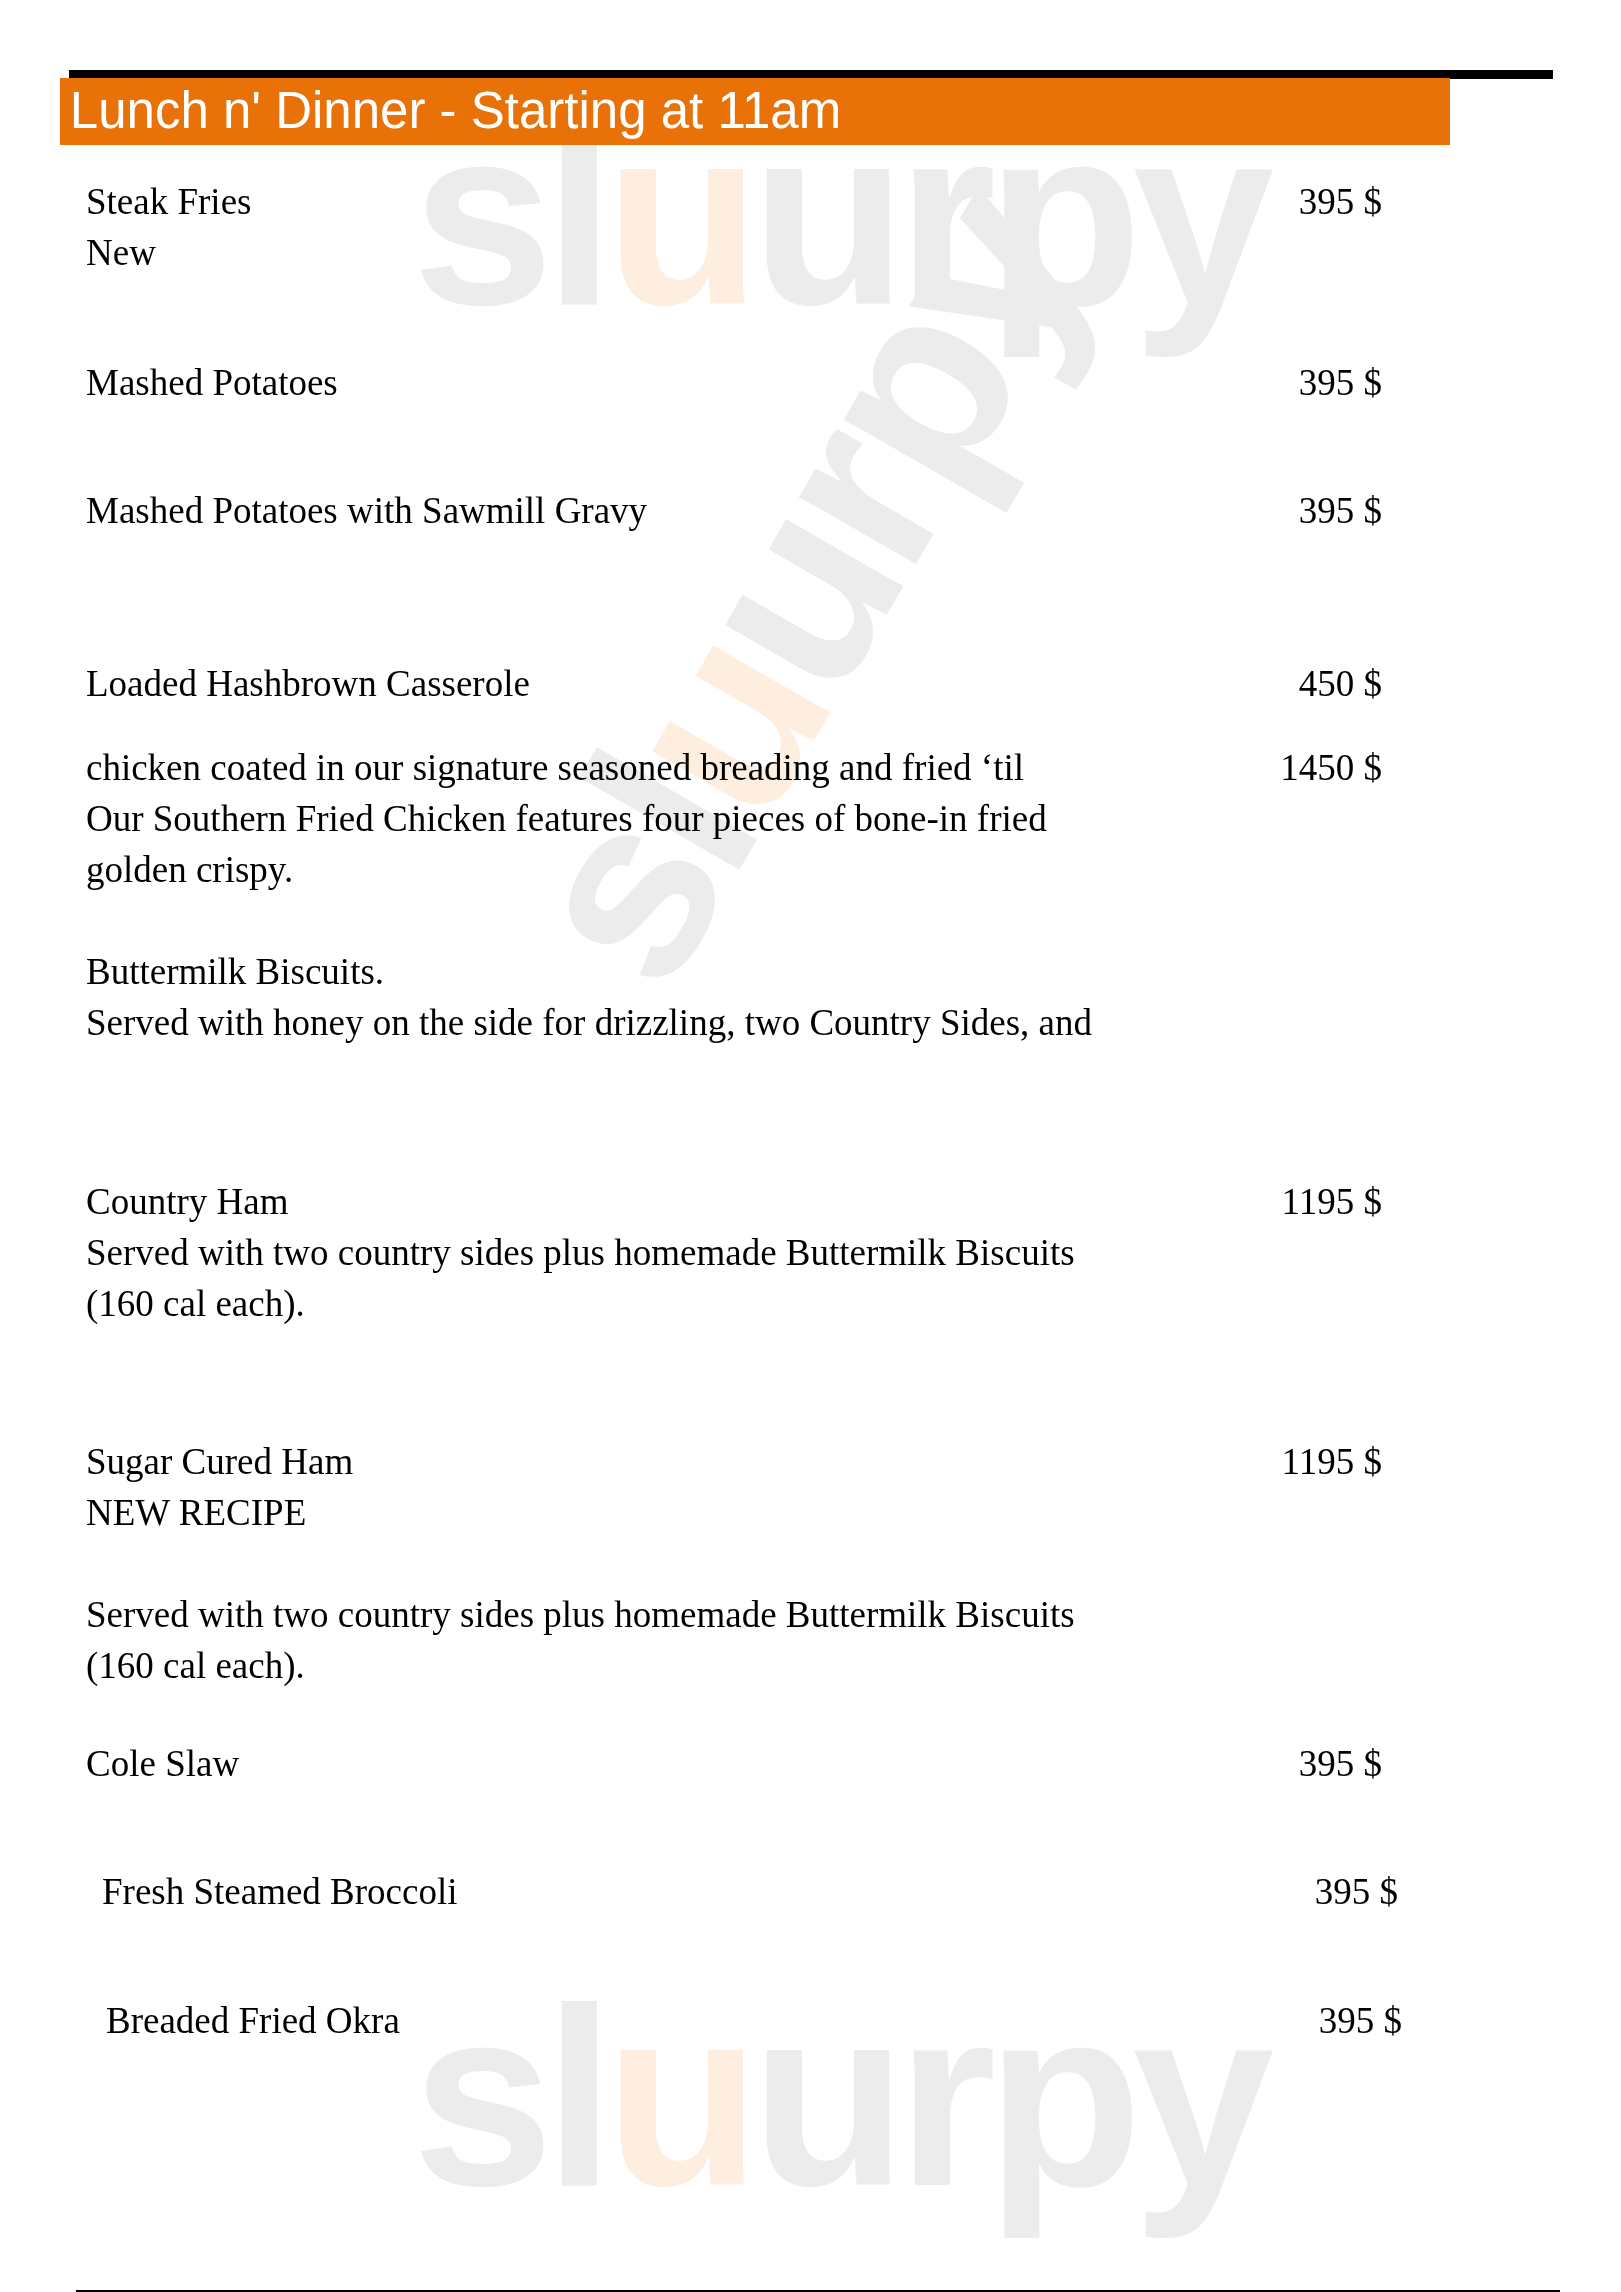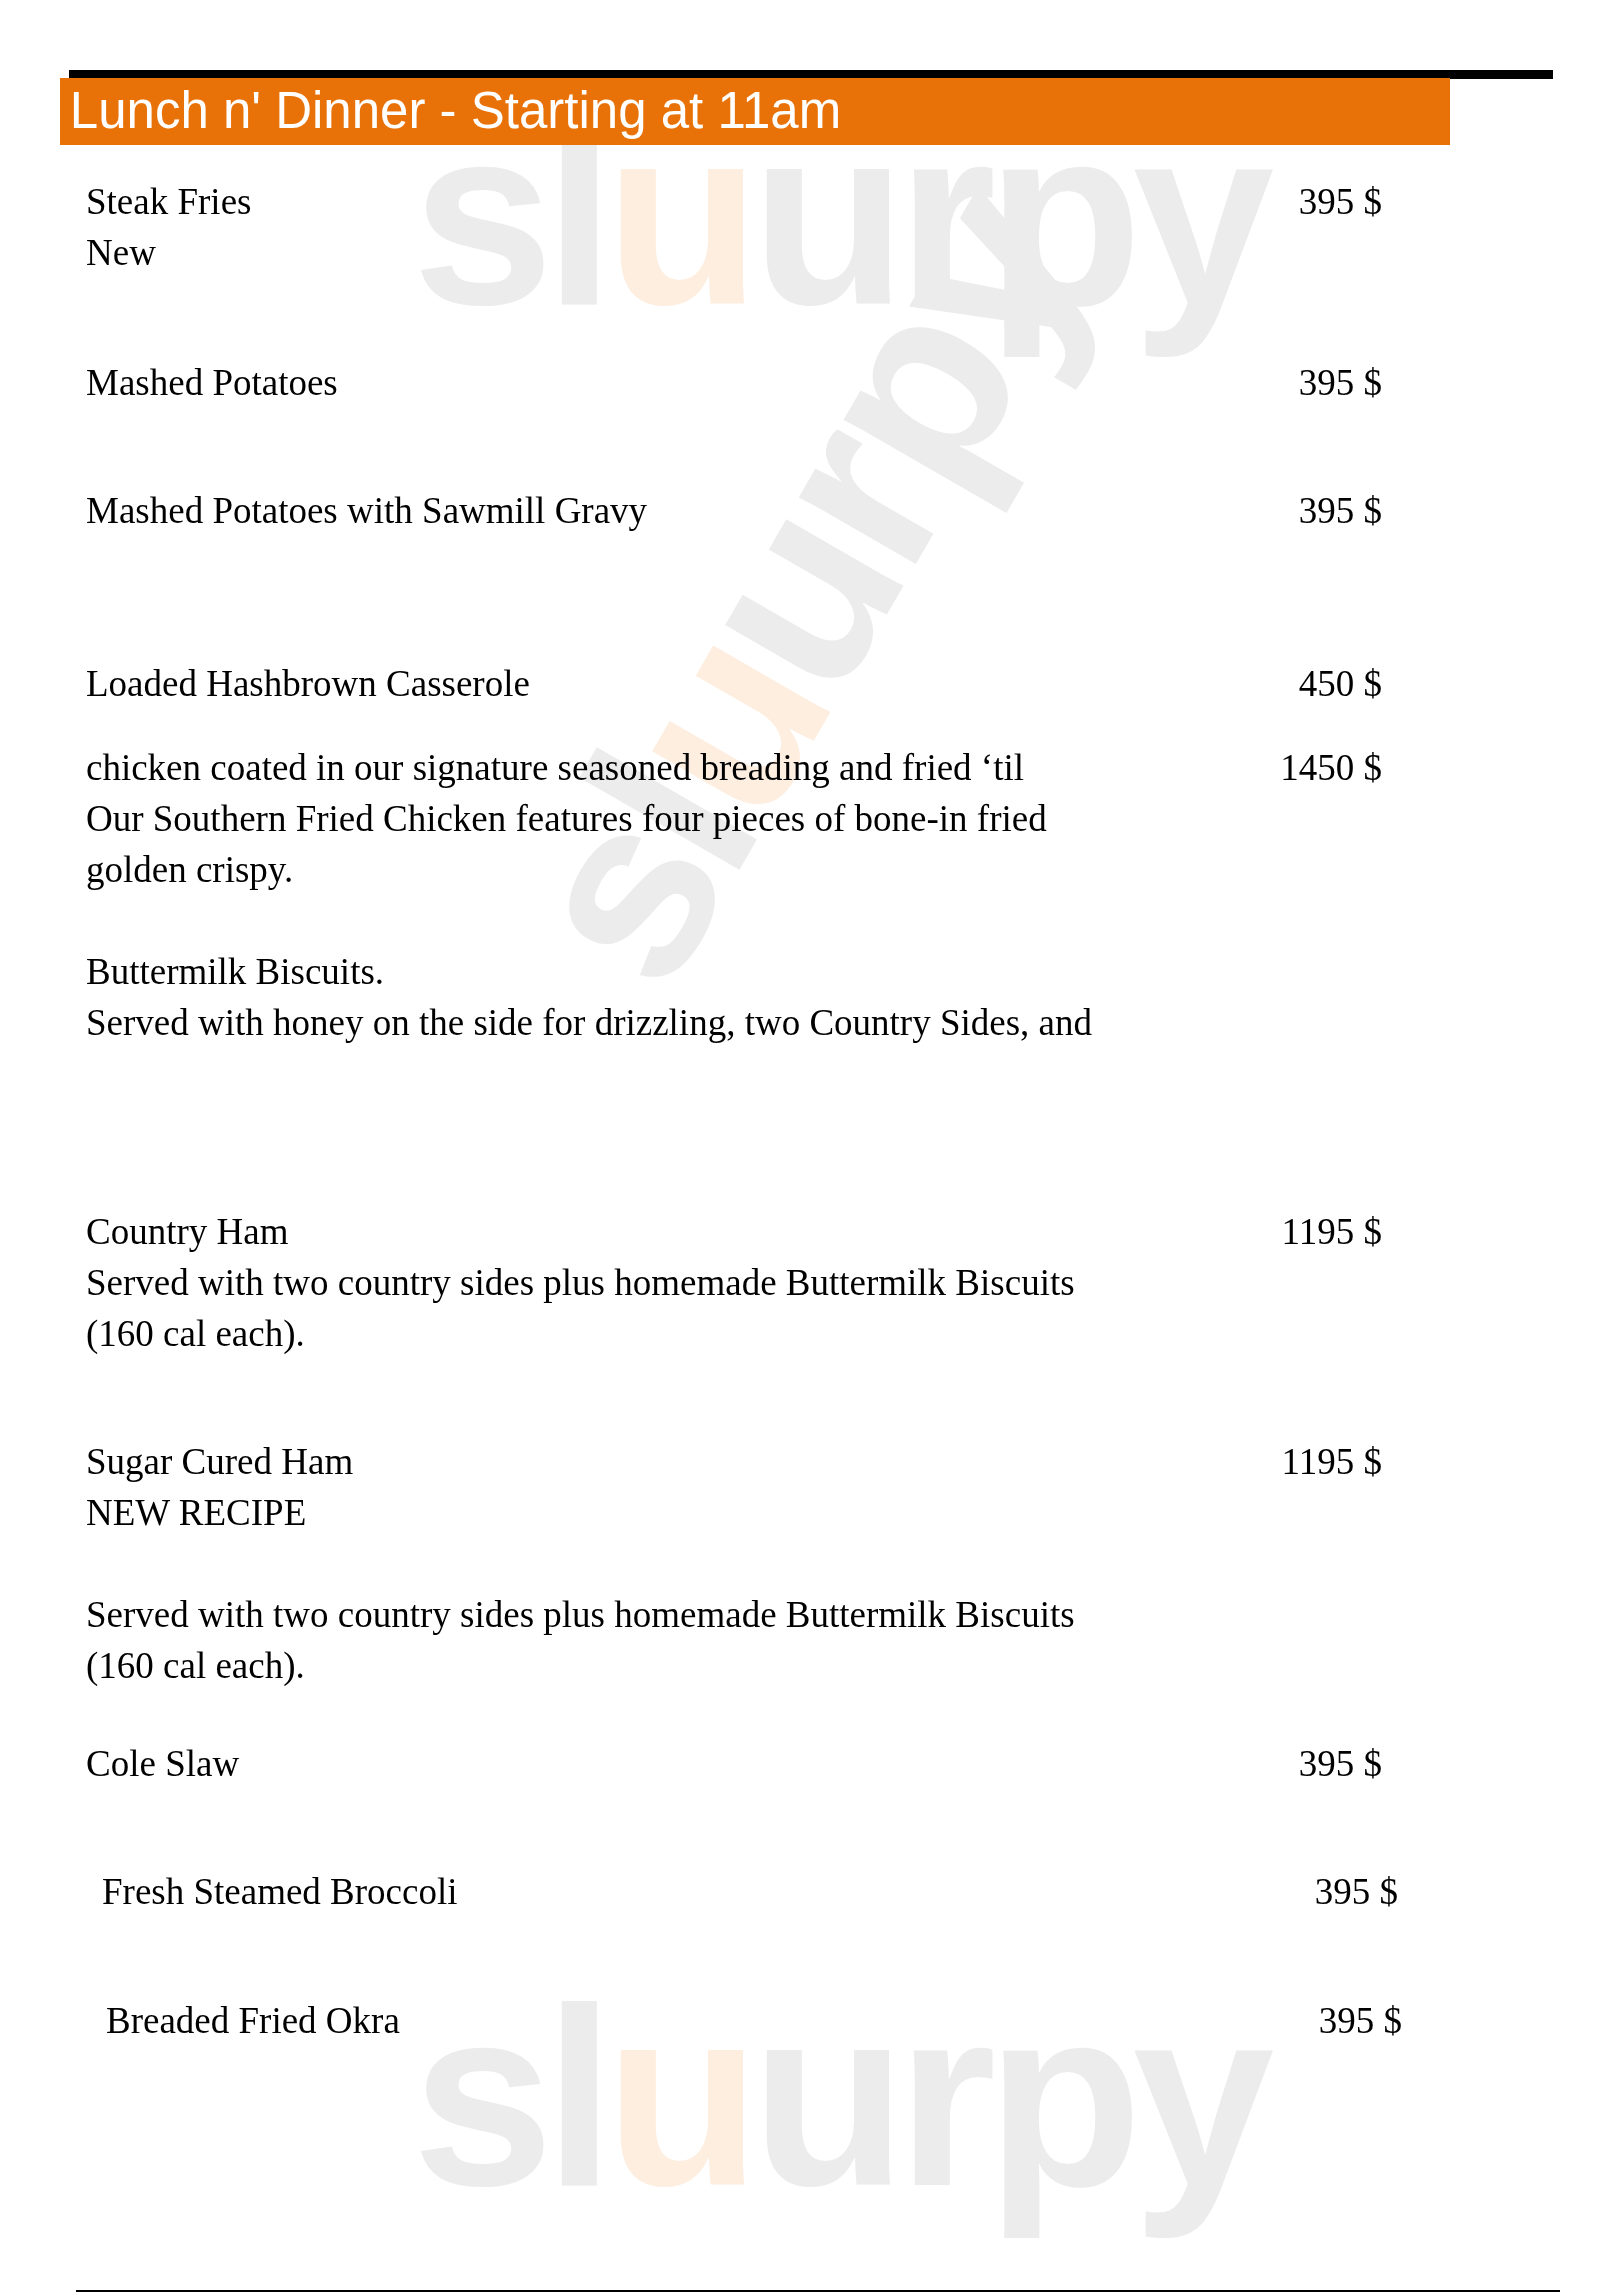--- a/index.html
+++ b/index.html
@@ -53,21 +53,21 @@
 <div class="item" style="top:742px;">
   <div class="price">1450 $</div>
   <div class="line">chicken coated in our signature seasoned breading and fried ‘til</div>
   <div class="line">Our Southern Fried Chicken features four pieces of bone-in fried</div>
   <div class="line">golden crispy.</div>
   <div class="line" style="height:51px;"></div>
   <div class="line">Buttermilk Biscuits.</div>
   <div class="line">Served with honey on the side for drizzling, two Country Sides, and</div>
 </div>
 
-<div class="item" style="top:1176px;margin-top:30px;">
+<div class="item" style="top:1176px;">
   <div class="line">Country Ham</div>
   <div class="price">1195 $</div>
   <div class="line">Served with two country sides plus homemade Buttermilk Biscuits</div>
   <div class="line">(160 cal each).</div>
 </div>
 
 <div class="item" style="top:1436px;">
   <div class="line">Sugar Cured Ham</div>
   <div class="price">1195 $</div>
   <div class="line">NEW RECIPE</div>

